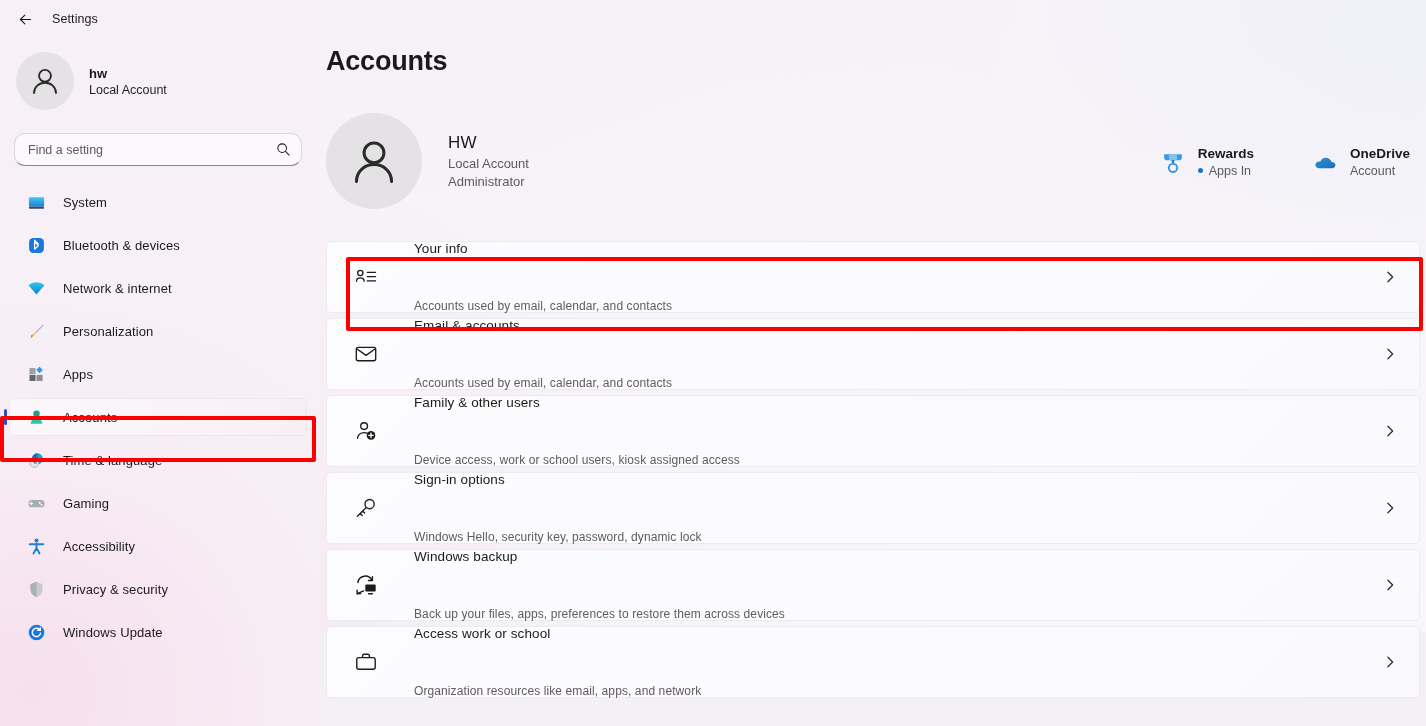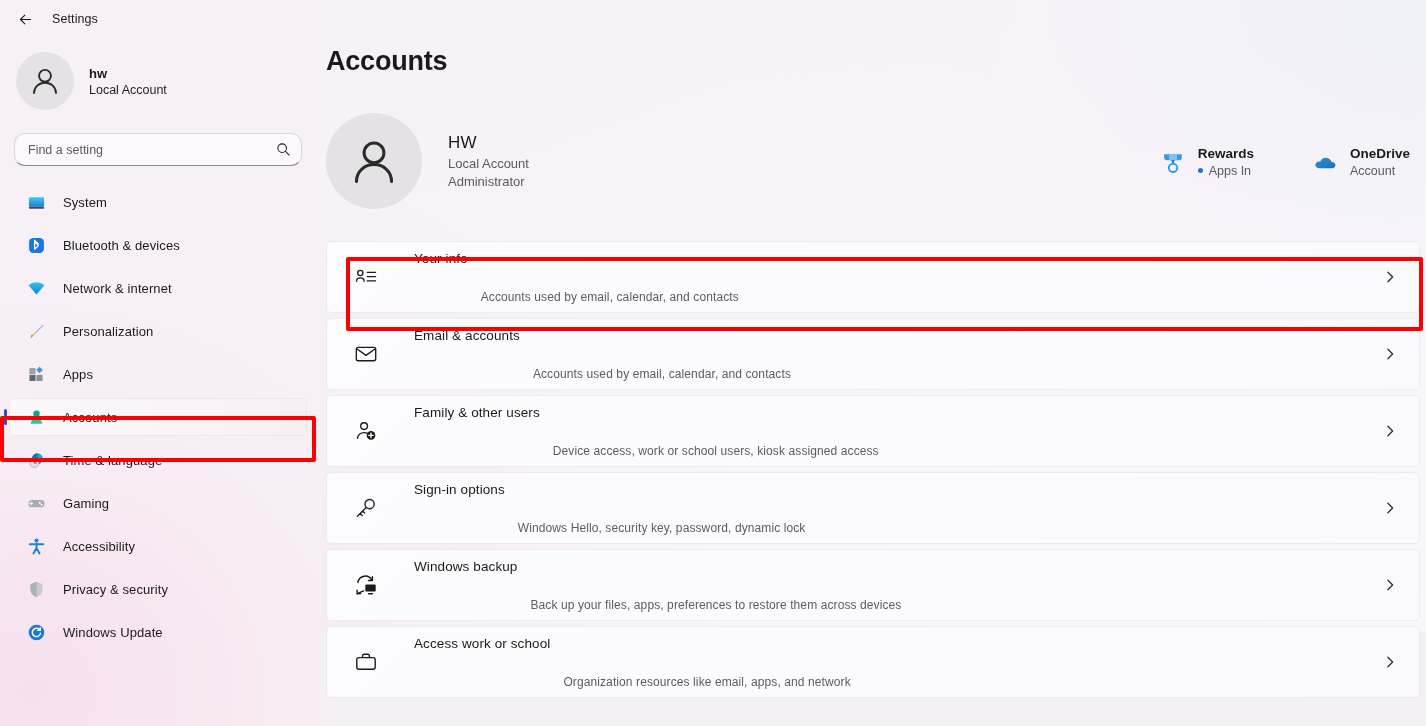--- a/index.html
+++ b/index.html
@@ -299,22 +299,22 @@
     height: 30px;
     display: flex;
     align-items: center;
     justify-content: center;
     flex-shrink: 0;
     color: #1b1b1b;
   }
   .card-text {
     margin-left: 33px;
     display: flex;
-    flex-direction: row;
-    gap: 13px;
+    flex-direction: column;
+    gap: 4px;
     justify-content: center;
   }
   .card-title {
     font-size: 13.5px;
     color: #1a1a1a;
     letter-spacing: .1px;
   }
   .card-sub {
     font-size: 12px;
     color: #5d5b63;

